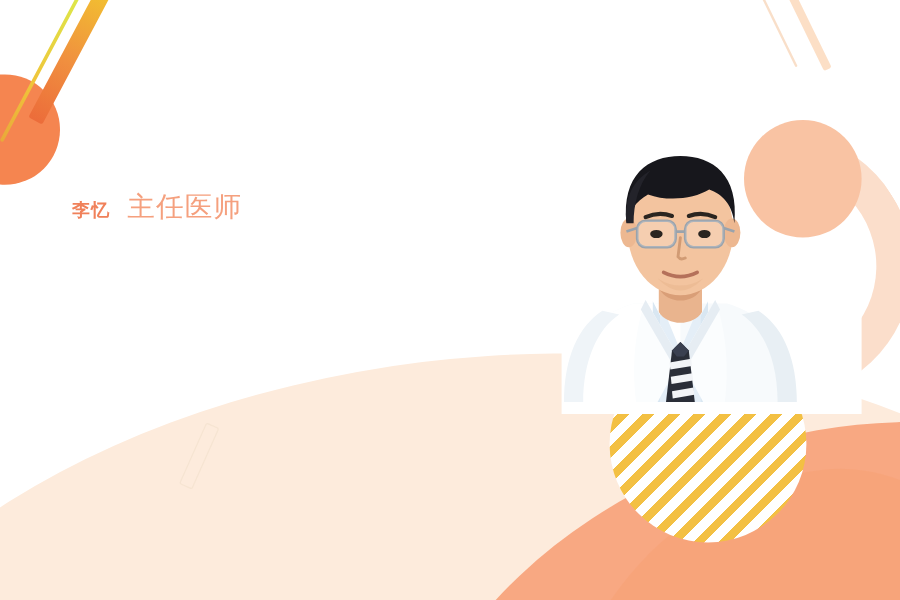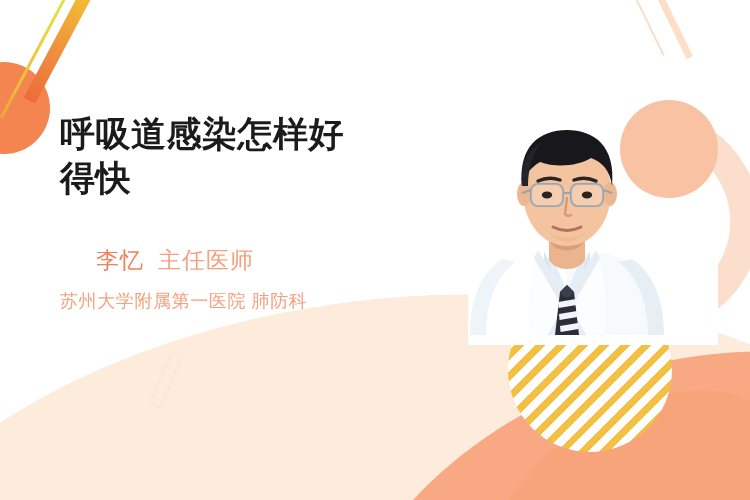--- a/index.html
+++ b/index.html
@@ -173,25 +173,24 @@
     margin: 0;
     white-space: pre-line;
   }
   .byline {
     margin-top: 45px;
     display: flex;
     align-items: baseline;
     gap: 14px;
   }
   .doctor-name {
-    font-size: 23px;
-    font-weight: 400;
+    font-size: 15px;
+    font-weight: 700;
     color: #F0815A;
     letter-spacing: 1px;
-    margin-left: 36px;
   }
   .doctor-rank {
     font-size: 23px;
     font-weight: 400;
     color: #F5A07E;
     letter-spacing: 1px;
   }
   .affiliation {
     margin-top: 13px;
     font-size: 18px;
@@ -284,24 +283,21 @@
         <path d="M115 78 L113 94 Q115 97 119 95" stroke="#D19B74" stroke-width="2.4" fill="none" stroke-linecap="round"></path>
 
         <path d="M101 107 Q115 114 129 107" stroke="#B5715A" stroke-width="3" fill="none" stroke-linecap="round"></path>
 
         <path d="M96 112 Q115 124 134 112 Q124 122 115 122 Q106 122 96 112 Z" fill="#E7B48C" opacity="0.5"></path>
       </g>
     </svg>
   </div>
 
   <div class="text-block">
-    <h1 class="title">呼吸道感染怎样好
-得快</h1>
 
     <div class="byline">
       <span class="doctor-name">李忆</span>
       <span class="doctor-rank">主任医师</span>
     </div>
 
-    <div class="affiliation">苏州大学附属第一医院  肺防科</div>
   </div>
 
 </div>
 
 </body></html>

